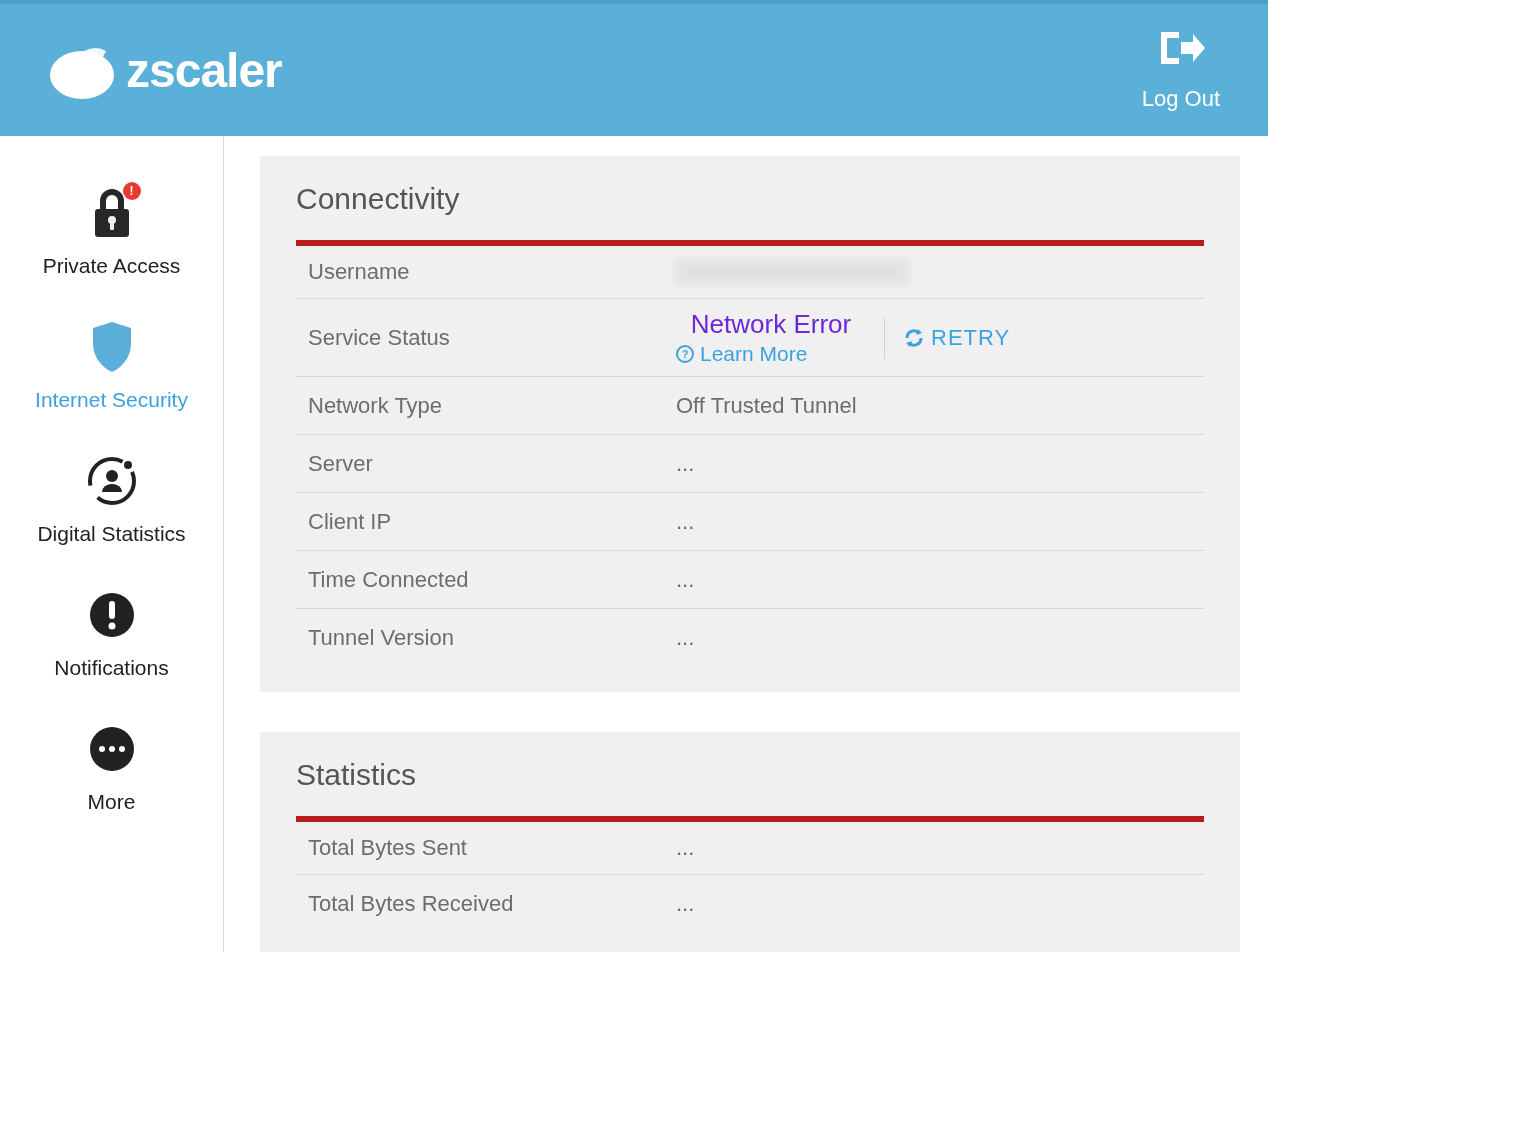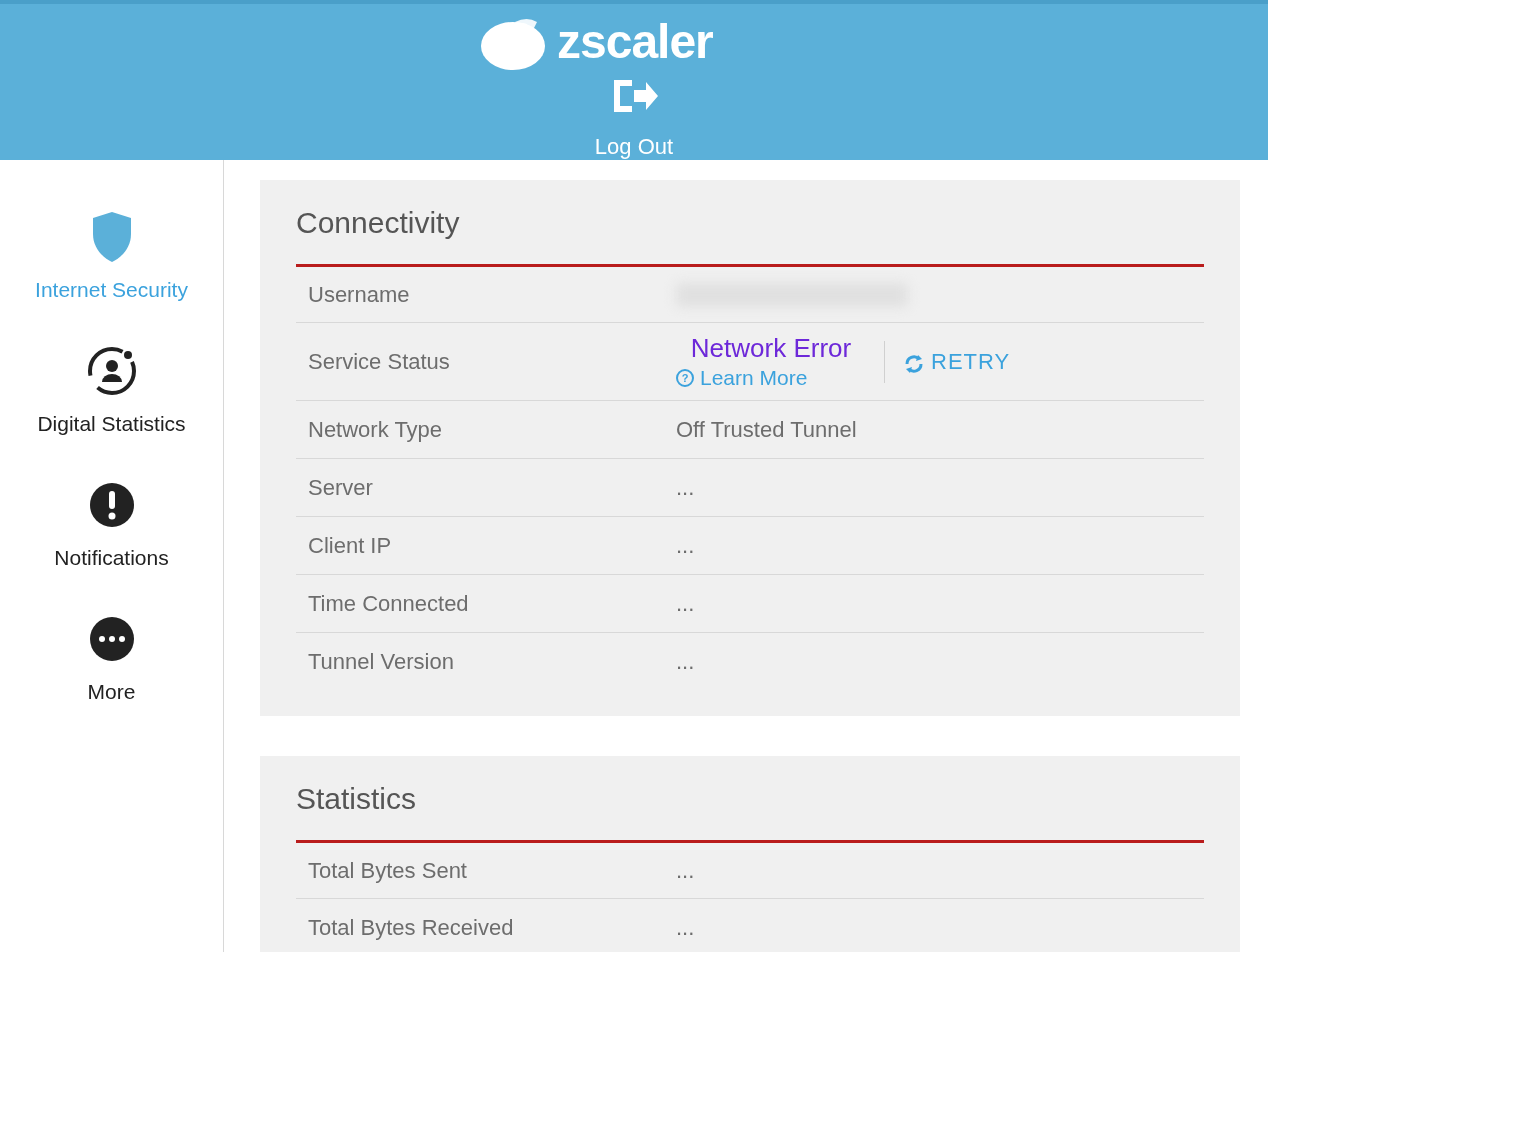--- a/index.html
+++ b/index.html
@@ -1,40 +1,40 @@
 <!DOCTYPE html>
 <html><head>
 <meta charset="utf-8">
 <style>
 * { margin: 0; padding: 0; box-sizing: border-box; font-family: -apple-system, BlinkMacSystemFont, "Segoe UI", Helvetica, Arial, sans-serif; }
 body { width: 1268px; height: 952px; background: #fff; overflow: hidden; }
-.header { height: 160px; background: #5bb0d9; border-top: 4px solid #4a9fc9; display: flex; align-items: center; justify-content: flex-end; padding: 0 48px 0 48px; flex-direction: column; }
+.header { height: 136px; background: #5bb0d9; border-top: 4px solid #4a9fc9; display: flex; align-items: center; justify-content: space-between; padding: 0 48px 0 48px; }
 .logo { display: flex; align-items: center; color: #fff; }
 .logout { display: flex; flex-direction: column; align-items: center; color: #fff; cursor: pointer; gap: 12px; }
 .logout-label { font-size: 22px; margin-top: 6px; }
 .body { display: flex; height: calc(100% - 132px); }
 .sidebar { width: 224px; border-right: 1px solid #d8d8d8; padding-top: 50px; display: flex; flex-direction: column; align-items: center; gap: 42px; }
 .sidebar-item { display: flex; flex-direction: column; align-items: center; gap: 14px; cursor: pointer; width: 100%; }
 .sidebar-icon { width: 54px; height: 54px; display: flex; align-items: center; justify-content: center; position: relative; }
 .sidebar-label { font-size: 21px; color: #222; }
 .sidebar-item.active .sidebar-label { color: #3ba2dd; }
 .main { flex: 1; padding: 20px 28px 28px 36px; display: flex; flex-direction: column; gap: 40px; overflow: auto; }
 .card { background: #f0f0f0; padding: 26px 36px 26px 36px; }
 .card-title { font-size: 30px; color: #555; margin-bottom: 24px; }
 .rows { display: flex; flex-direction: column; }
 .row { display: flex; align-items: center; border-top: 1px solid #d8d8d8; min-height: 58px; padding: 10px 0; }
-.row:first-child { border-top: 3px solid #b91c1c; }
+.row:first-child { border-top: 6px solid #b91c1c; }
 .row-label { width: 380px; font-size: 22px; color: #6d6d6d; padding-left: 12px; }
 .row-value { flex: 1; font-size: 22px; color: #6d6d6d; }
 .status-block { display: flex; align-items: center; flex: 1; }
 .status-left { display: flex; flex-direction: column; gap: 2px; width: 190px; }
 .status-error { color: #6d28d9; font-size: 26px; text-align: center; }
 .learn-more { color: #3ba2dd; font-size: 21px; display: flex; align-items: center; gap: 6px; cursor: pointer; }
 .divider { width: 1px; height: 42px; background: #d0d0d0; margin: 0 18px; }
-.retry { color: #3ba2dd; font-size: 22px; letter-spacing: 1px; display: flex; align-items: flex-end; gap: 6px; cursor: pointer; }
+.retry { color: #3ba2dd; font-size: 22px; letter-spacing: 1px; display: flex; align-items: center; gap: 6px; cursor: pointer; }
 .redacted { background: #e0e0e0; filter: blur(6px); width: 232px; height: 24px; border-radius: 4px; }
 .alert-dot { position: absolute; top: -4px; right: -2px; width: 18px; height: 18px; background: #e63b2e; border-radius: 50%; display: flex; align-items: center; justify-content: center; }
 .alert-dot::after { content: "!"; color: #fff; font-size: 12px; font-weight: bold; }
 </style>
 </head>
 <body>
 
 <div class="header">
   <div class="logo">
     <svg width="310" height="70" viewBox="0 0 310 70">
@@ -51,20 +51,32 @@
       <path fill="#fff" d="M4 4 h18 v6 h-12 v20 h12 v6 h-18 z"></path>
       <path fill="#fff" d="M24 14 h12 v-8 l12 14 -12 14 v-8 h-12 z"></path>
     </svg>
     <span class="logout-label">Log Out</span>
   </div>
 </div>
 
 <div class="body">
   <div class="sidebar">
 
+    <div class="sidebar-item">
+      <div class="sidebar-icon">
+        <svg width="46" height="52" viewBox="0 0 46 52">
+          <path fill="#282828" d="M11 22 v-8 a12 12 0 0 1 24 0 v8 h-6 v-8 a6 6 0 0 0 -12 0 v8 z"></path>
+          <rect fill="#282828" x="6" y="22" width="34" height="28" rx="3"></rect>
+          <circle fill="#f0f0f0" cx="23" cy="33" r="4"></circle>
+          <rect fill="#f0f0f0" x="21" y="34" width="4" height="9" rx="1"></rect>
+        </svg>
+        <div class="alert-dot"></div>
+      </div>
+      <span class="sidebar-label">Private Access</span>
+    </div>
 
     <div class="sidebar-item active">
       <div class="sidebar-icon">
         <svg width="46" height="54" viewBox="0 0 46 54">
           <path fill="#5bb0d9" d="M23 2 L42 8 v16 c0 14 -10 24 -19 28 c-9 -4 -19 -14 -19 -28 v-16 z"></path>
         </svg>
       </div>
       <span class="sidebar-label">Internet Security</span>
     </div>
 

